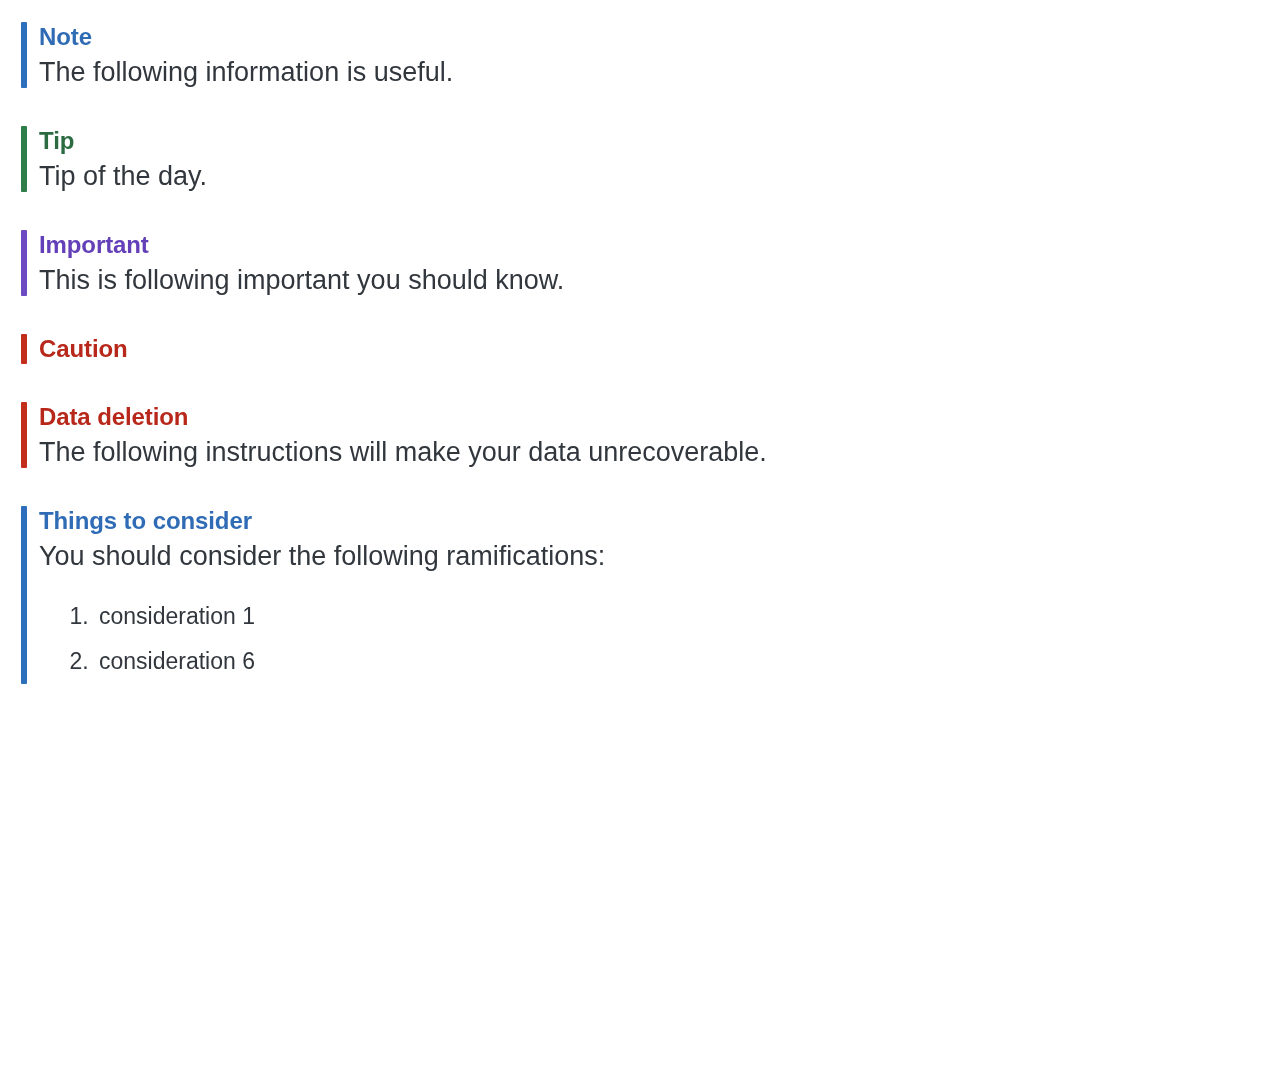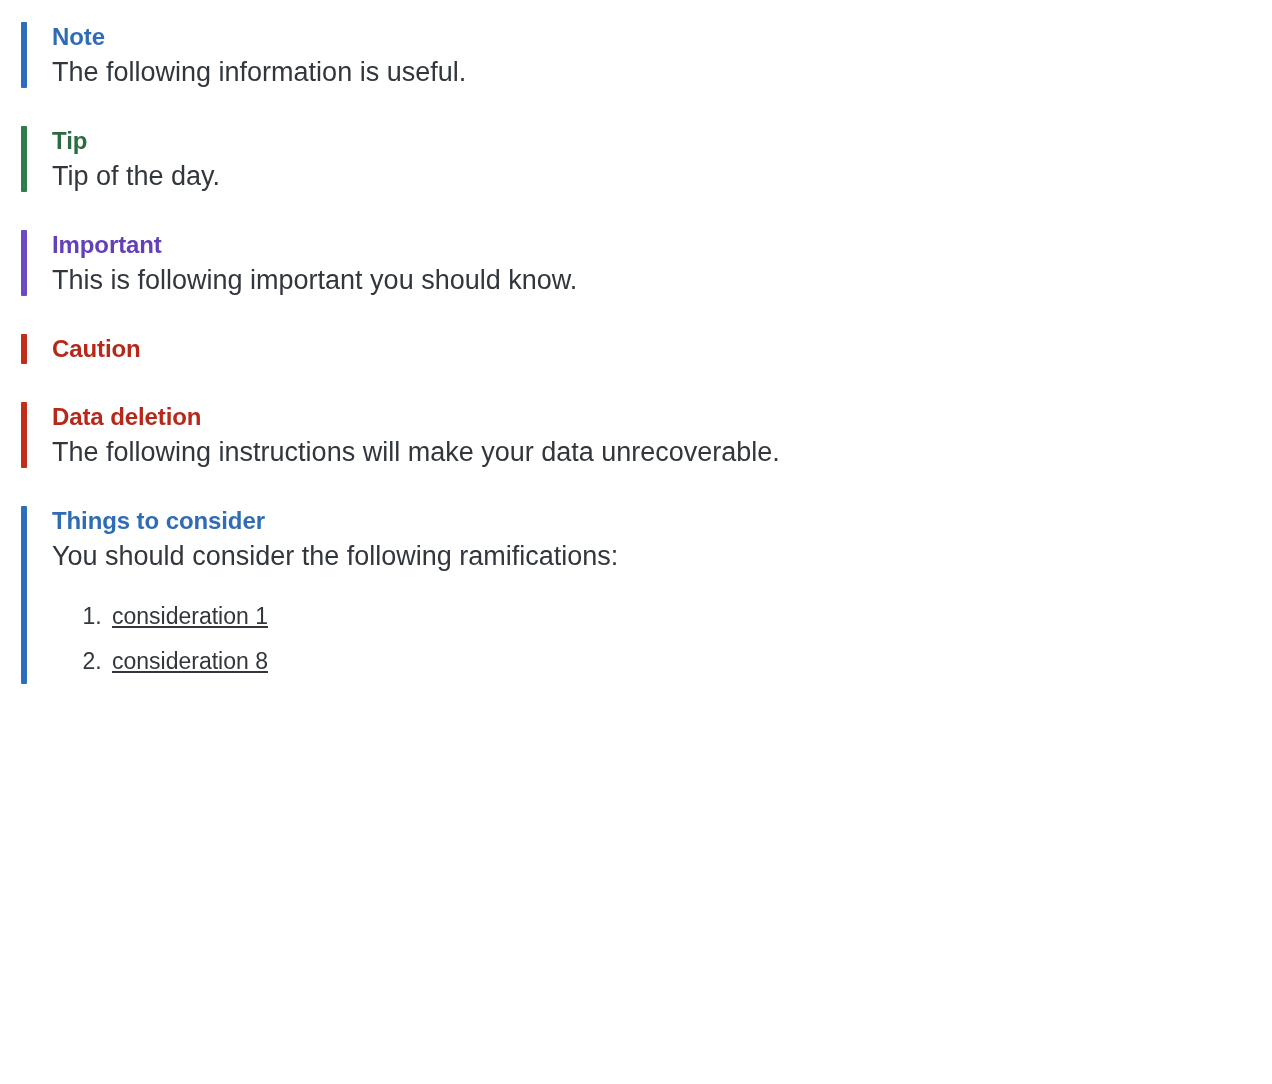--- a/index.html
+++ b/index.html
@@ -16,21 +16,21 @@
     overflow: hidden;
   }
 
   #alerts-page {
     padding: 22px 0 0 21px;
     box-sizing: border-box;
   }
 
   .alert {
     position: relative;
-    padding-left: 31px;
+    padding-left: 18px;
     margin-bottom: 38px;
   }
   .alert:last-child {
     margin-bottom: 0;
   }
 
   .alert-accent-bar {
     position: absolute;
     left: 0;
     top: 0;
@@ -55,21 +55,20 @@
     font-weight: normal;
   }
 
   .alert-list {
     list-style: decimal;
     margin: 22px 0 0 0;
     padding-left: 56px;
     font-size: 23px;
     line-height: 45px;
     color: #31373d;
-    text-decoration: underline;
   }
   .alert-list li {
     padding-left: 4px;
   }
 </style>
 </head>
 <body>
 
 <div id="alerts-page">
     <div class="alert">
@@ -95,16 +94,16 @@
       <div class="alert-accent-bar" style="background: rgb(194, 45, 28);"></div>
       <div class="alert-title" style="color: rgb(184, 40, 26);">Data deletion</div>
       <p class="alert-body">The following instructions will make your data unrecoverable.</p>
     </div>
     <div class="alert">
       <div class="alert-accent-bar" style="background: rgb(46, 111, 189);"></div>
       <div class="alert-title" style="color: rgb(47, 108, 181);">Things to consider</div>
       <p class="alert-body">You should consider the following ramifications:</p>
       <ol class="alert-list">
         <li>consideration 1</li>
-        <li>consideration 8</li>
+        <li>consideration 6</li>
       </ol>
     </div>
   </div>
 
 </body></html>

